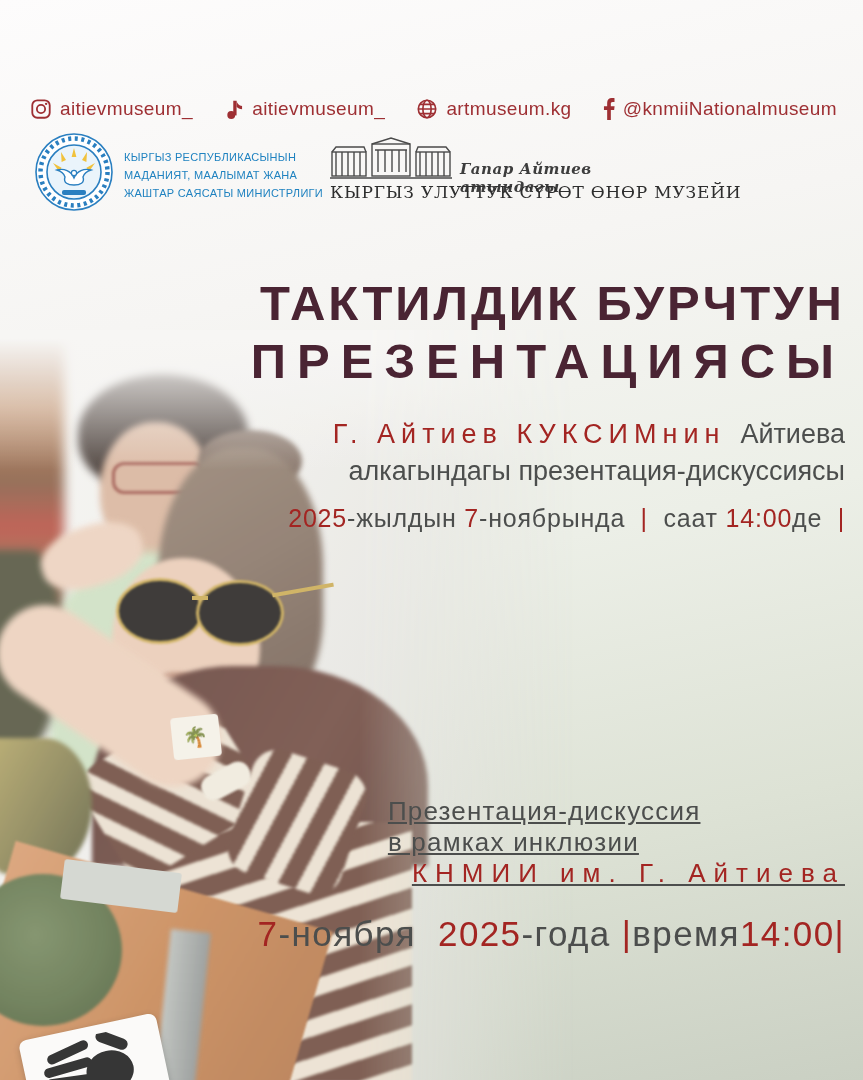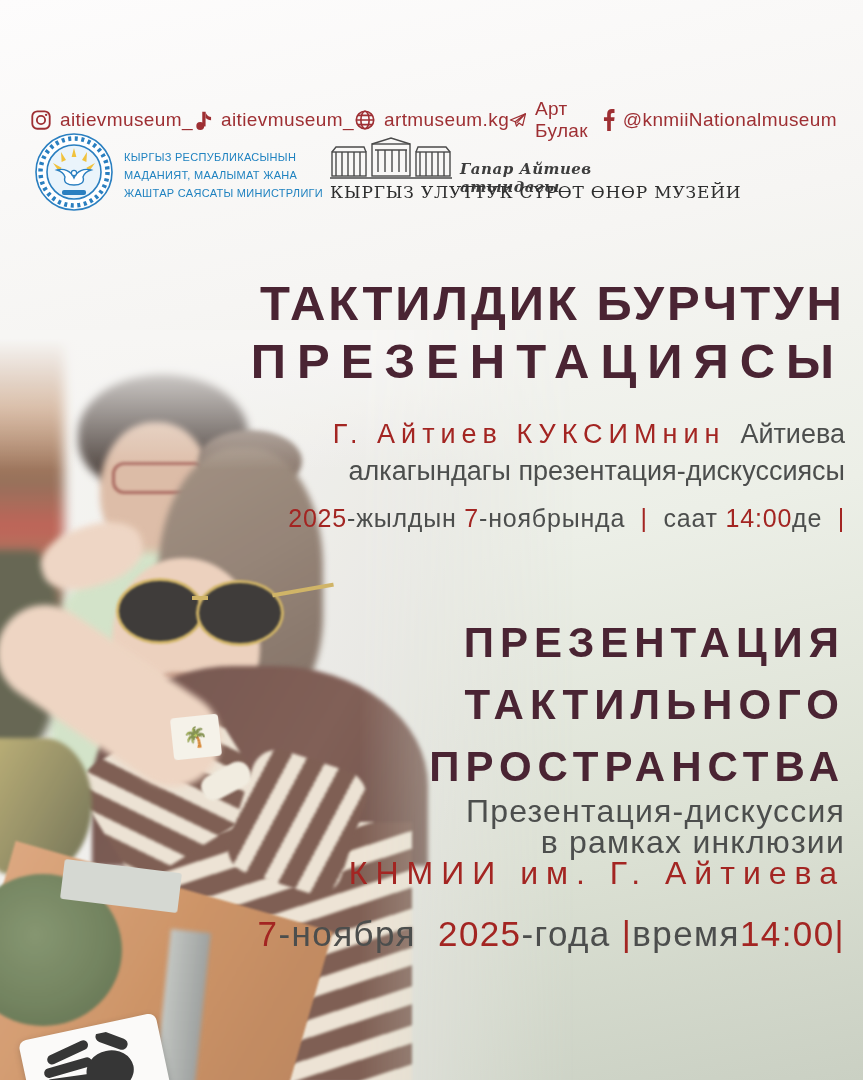--- a/index.html
+++ b/index.html
@@ -23,21 +23,21 @@
   .ky-title{position:absolute;top:274px;right:18px;text-align:right;color:#4a2433;font-weight:bold;font-size:49px;line-height:58px;letter-spacing:3px;white-space:pre;}
   .ky-title .l2{letter-spacing:11px;}
   .ky-sub{position:absolute;top:416px;right:18px;text-align:right;font-size:27px;line-height:37px;color:#4c4e4d;white-space:pre;}
   .ky-sub .acc{color:#a32522;letter-spacing:6px;margin-left:44px;}
   .dateline{position:absolute;right:18px;text-align:right;color:#4c4e4d;white-space:pre;}
   .date1{top:504px;font-size:25px;letter-spacing:.8px;}
   .date2{top:914px;font-size:35px;letter-spacing:1.4px;}
   .dateline .acc{color:#a32522;}
   
   .ru-title{position:absolute;top:612px;right:18px;text-align:right;color:#4a2433;font-weight:bold;font-size:42px;line-height:62px;letter-spacing:6px;white-space:pre;}
-  .ru-sub{position:absolute;top:796px;right:18px;text-align:right;font-size:32px;line-height:31px;color:#4c4e4d;letter-spacing:1.2px;white-space:pre;}
+  .ru-sub{position:absolute;top:796px;right:18px;text-align:left;font-size:26px;line-height:31px;color:#4c4e4d;letter-spacing:1.2px;white-space:pre;text-decoration:underline;}
   .ru-sub .acc{color:#a32522;letter-spacing:8px;margin-left:24px;}
   
   .photo{position:absolute;left:0;top:330px;width:600px;height:750px;overflow:hidden;
     -webkit-mask-image:linear-gradient(to right,#000 60%,transparent 96%);
     mask-image:linear-gradient(to right,#000 60%,transparent 96%);}
   .photo *{position:absolute;}
   .wall{inset:0;background:linear-gradient(115deg,#f7f6f3 0%,#edece8 38%,#dfdfd9 72%,#d5d8cd 100%);}
   .painting{left:-14px;top:0;width:78px;height:340px;filter:blur(6px);opacity:.9;
     background:linear-gradient(to bottom,#9a5f37 0%,#b0703f 22%,#7a4a2e 45%,#b03a2a 58%,#8a5a3a 72%,#5f3c28 100%);}
   .w-hair{left:78px;top:44px;width:170px;height:120px;border-radius:50% 50% 45% 45%;background:#3b2f29;filter:blur(4px);}
@@ -146,27 +146,20 @@
     </div>
     <div class="item">
       <svg width="22" height="22" viewBox="0 0 24 24" fill="none" stroke="#9e2f33" stroke-width="1.8">
         <circle cx="12" cy="12" r="9.5"></circle>
           <ellipse cx="12" cy="12" rx="4.5" ry="9.5"></ellipse>
         <path d="M2.5 12h19M4 7h16M4 17h16"></path>
       </svg>
       <span>artmuseum.kg</span>
     </div>
     <div class="item">
-      <svg width="24" height="22" viewBox="0 0 26 24" fill="none" stroke="#9e2f33" stroke-width="1.8" stroke-linejoin="round">
-        <path d="M24 3 2 12l7 2.5L11 21l3.5-4.5L20 20z"></path>
-          <path d="M9 14.5 24 3 11 16.5"></path>
-      </svg>
-      <span>Арт Булак</span>
-    </div>
-    <div class="item">
       <svg width="12" height="22" viewBox="0 0 12 24" fill="#9e2f33">
         <path d="M8 24V13h3.6l.5-4H8V6.4C8 5.2 8.4 4.4 10 4.4h2V.2C11.6.1 10.4 0 9 0 6 0 4 1.8 4 5.2V9H.5v4H4v11z"></path>
       </svg>
       <span>@knmiiNationalmuseum</span>
     </div>
   </div>
 
   <svg class="ministry-logo" viewBox="0 0 80 80">
     <circle cx="40" cy="40" r="38" fill="#ffffff" stroke="#2a7fc0" stroke-width="1.6"></circle>
     <circle cx="40" cy="40" r="33.5" fill="none" stroke="#2a7fc0" stroke-width="4.5" stroke-dasharray="3 3.6"></circle>
@@ -201,19 +194,18 @@
     <div class="museum-over">Гапар Айтиев атындагы</div>
     <div class="museum-title">КЫРГЫЗ УЛУТТУК СҮРӨТ ӨНӨР МУЗЕЙИ</div>
   </div>
 
   <div class="ky-title"><div>ТАКТИЛДИК БУРЧТУН</div><div class="l2">ПРЕЗЕНТАЦИЯСЫ</div></div>
 
   <div class="ky-sub"><div><span class="acc">Г. Айтиев КУКСИМнин</span><span>  Айтиева</span></div><div>алкагындагы презентация-дискуссиясы</div></div>
 
   <div class="dateline date1"><span class="acc">2025</span><span>-жылдын </span><span class="acc">7</span><span>-ноябрында</span><span class="acc">  |  </span><span>саат </span><span class="acc">14:00</span><span>де</span><span class="acc">  |</span></div>
 
-  <div class="ru-title"><div>ПРЕЗЕНТАЦИЯ</div><div>ТАКТИЛЬНОГО</div><div>ПРОСТРАНСТВА</div></div>
 
   <div class="ru-sub"><div>Презентация-дискуссия</div><div>в рамках инклюзии</div><div class="acc">КНМИИ им. Г. Айтиева</div></div>
 
   <div class="dateline date2"><span class="acc">7</span><span>-ноября  </span><span class="acc">2025</span><span>-года </span><span class="acc">|</span><span>время</span><span class="acc">14:00</span><span class="acc">|</span></div>
 
 </div>
 
 </body></html>

